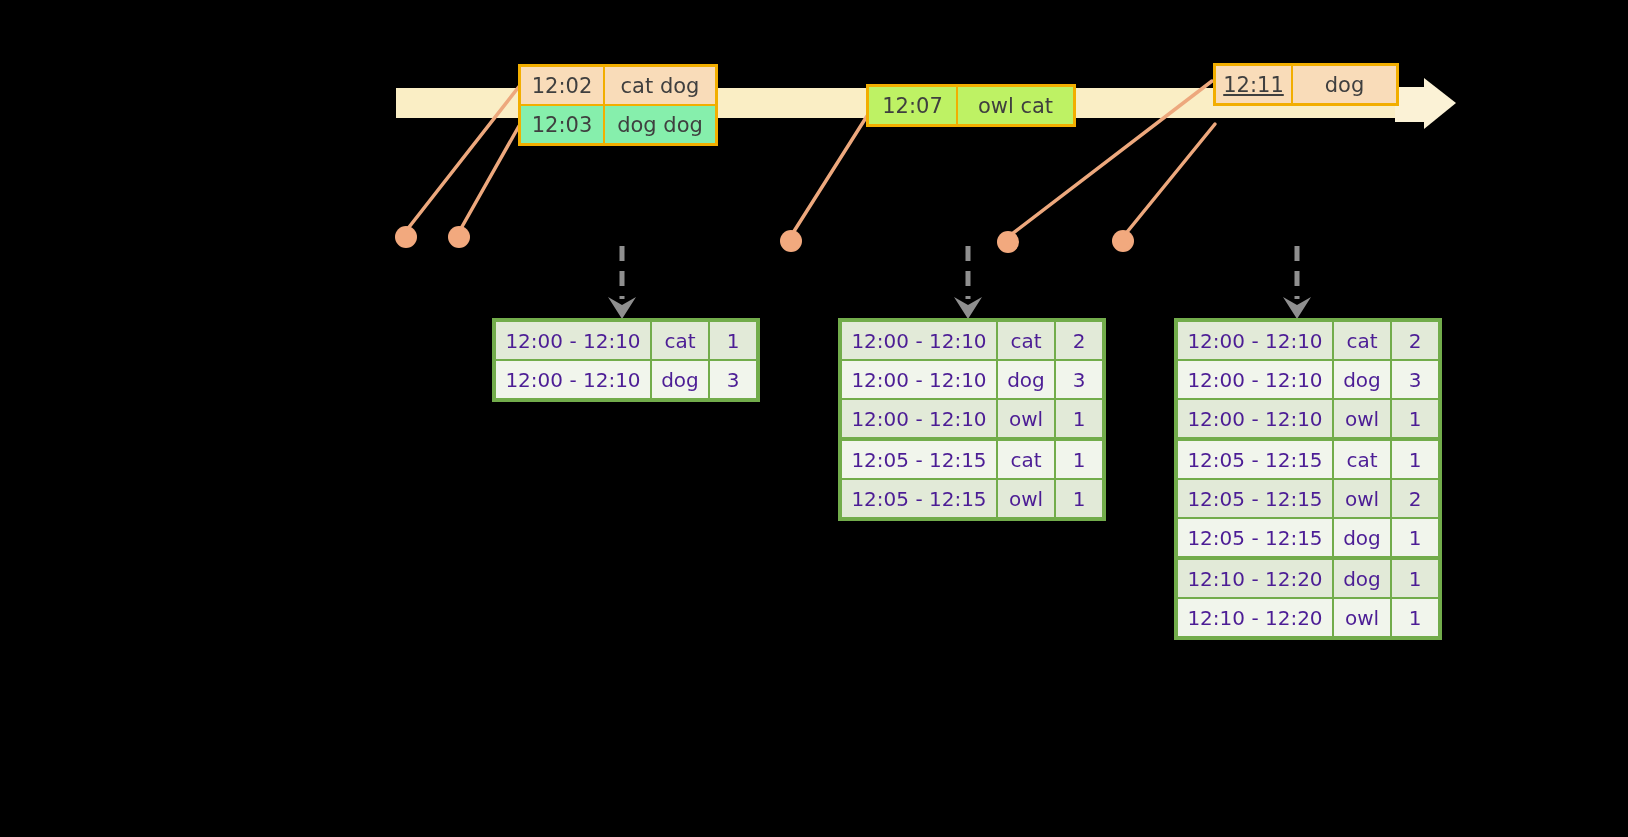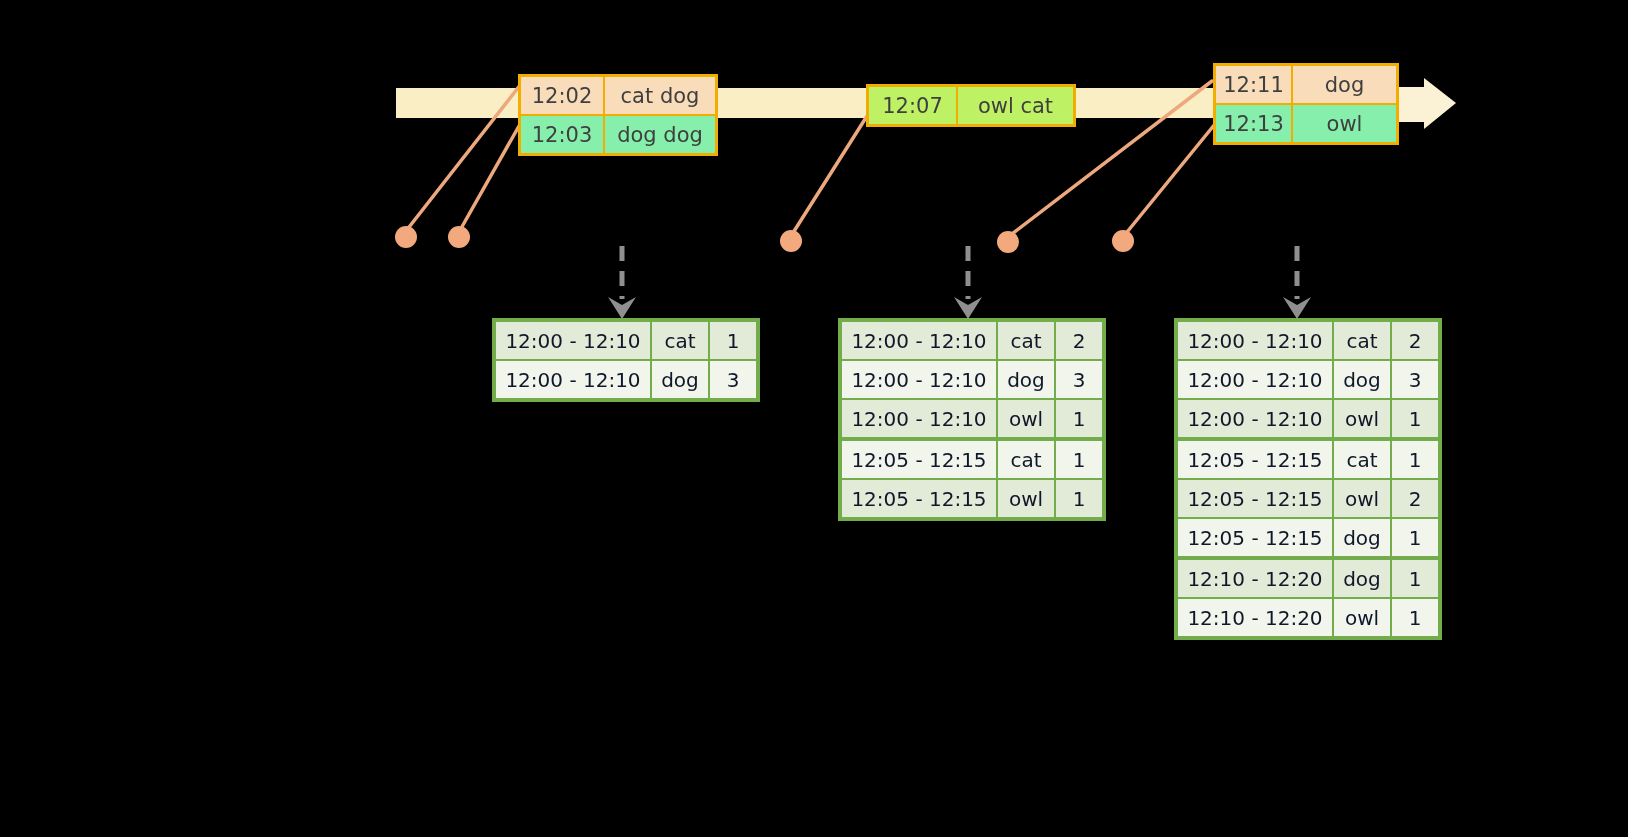--- a/index.html
+++ b/index.html
@@ -26,41 +26,41 @@
     text-align:center;
     vertical-align:middle;
     padding:0;
     height:37px;
     color:#3f3f3f;
   }
   td.col-time{width:82px;}
   td.col-words{width:110px;}
   #event-table-2 td.col-time{width:87px;}
   #event-table-2 td.col-words{width:115px;}
-  #event-table-3 td.col-time{width:75px;}
+  #event-table-3 td.col-time{width:75px;text-decoration:underline;}
   #event-table-3 td.col-words{width:103px;}
   tr.peach-dark td{background:#f9dcb9;}
   tr.peach-mid td{background:#bef264;}
   tr.peach-light td{background:#86efac;}
 
   
   table.result-table{
     position:absolute;
     border-collapse:collapse;
     table-layout:fixed;
     border:4px solid #72ac4b;
   }
   table.result-table td{
     border:2px solid #72ac4b;
     font-size:20px;
     text-align:center;
     vertical-align:middle;
     padding:0;
     height:37px;
-    color:#0f172a;
+    color:#4c1d95;
   }
   td.col-window{width:154px;}
   td.col-word{width:56px;}
   td.col-count{width:46px;}
   tr.shade-a td{background:#e2ead8;}
   tr.shade-b td{background:#f1f5ec;}
   tr.group-start td{border-top-width:4px;}
 </style>
 </head>
 <body>
@@ -93,21 +93,21 @@
     <g>
       <line x1="968" y1="246" x2="968" y2="299" stroke="#8f8f8f" stroke-width="5" stroke-dasharray="15 10"></line>
       <polygon points="954,297 968,305 982,297 968,319" fill="#8f8f8f"></polygon>
     </g>
     <g>
       <line x1="1297" y1="246" x2="1297" y2="299" stroke="#8f8f8f" stroke-width="5" stroke-dasharray="15 10"></line>
       <polygon points="1283,297 1297,305 1311,297 1297,319" fill="#8f8f8f"></polygon>
     </g>
   </svg>
 
-  <table class="event-table" id="event-table-1" style="left:518px;top:64px;margin-top:10px;">
+  <table class="event-table" id="event-table-1" style="left:518px;top:64px;">
     <tbody>
         <tr class="peach-dark">
       <td class="col-time">12:02</td>
       <td class="col-words">cat dog</td>
     </tr>
     <tr class="peach-light">
       <td class="col-time">12:03</td>
       <td class="col-words">dog dog</td>
     </tr>
   </tbody>
@@ -121,24 +121,20 @@
     </tr>
   </tbody>
     </table>
 
   <table class="event-table" id="event-table-3" style="left:1213px;top:63px;">
     <tbody>
         <tr class="peach-dark">
       <td class="col-time">12:11</td>
       <td class="col-words">dog</td>
     </tr>
-    <tr class="peach-light">
-      <td class="col-time">12:13</td>
-      <td class="col-words">owl</td>
-    </tr>
   </tbody>
     </table>
 
   <table class="result-table" style="left:492px;top:318px;">
     <tbody>
         <tr class="shade-a">
       <td class="col-window">12:00 - 12:10</td>
       <td class="col-word">cat</td>
       <td class="col-count">1</td>
     </tr>

